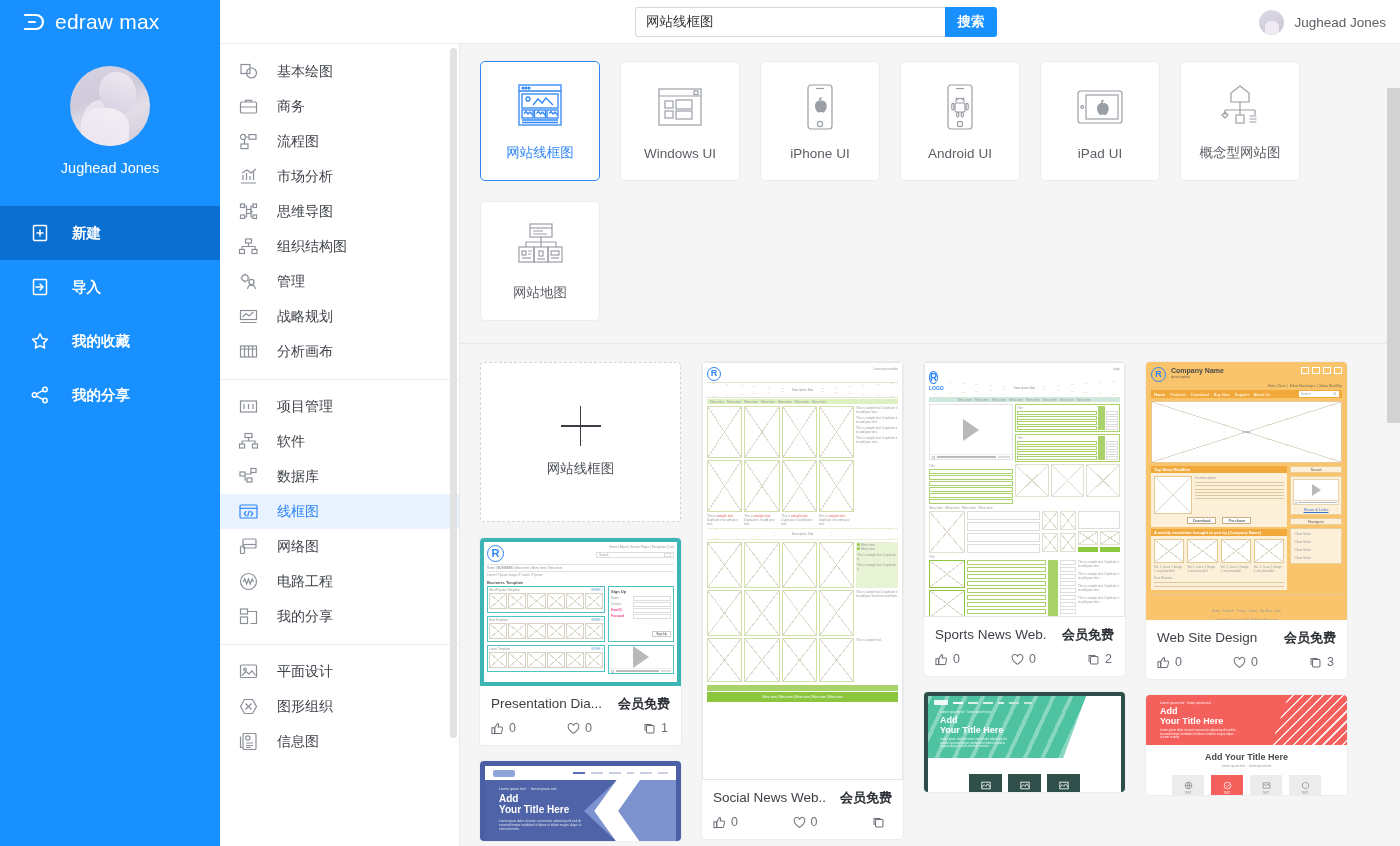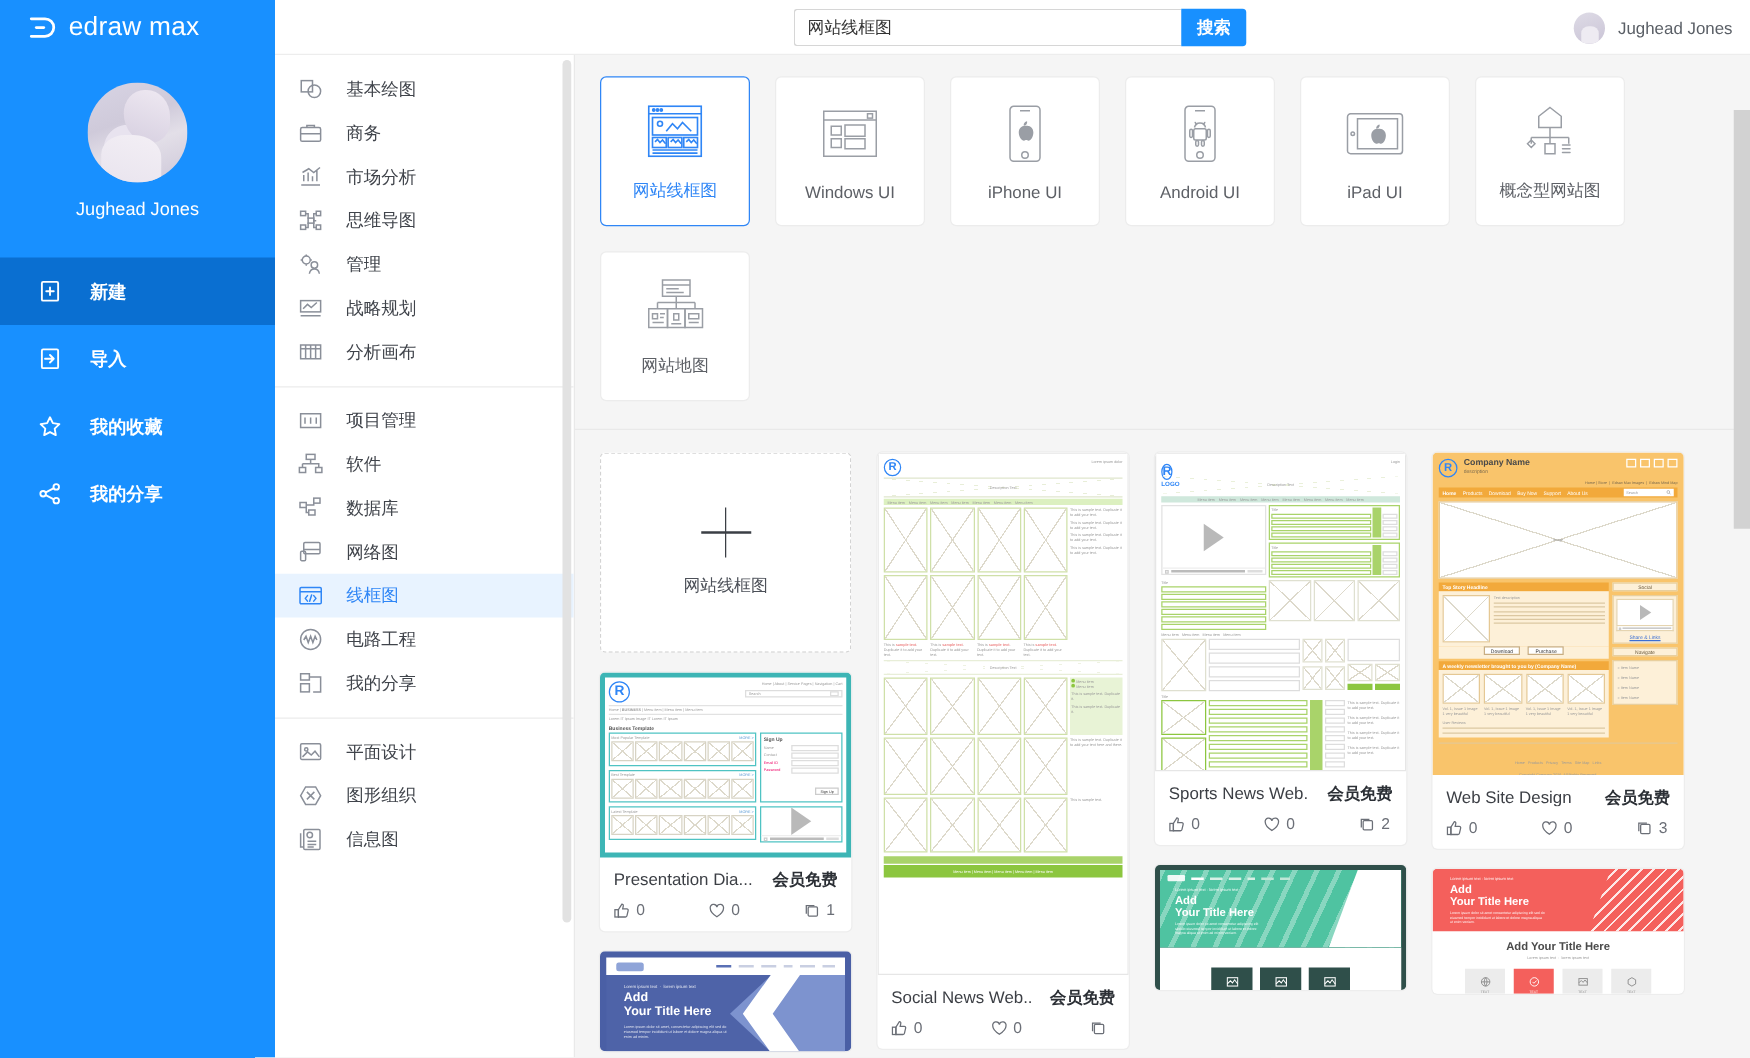--- a/index.html
+++ b/index.html
@@ -287,20 +287,31 @@
           <svg width="21" height="21" viewBox="0 0 21 21" fill="none" stroke-width="1.2">
             <rect x="2.5" y="6" width="16" height="11" rx="1.3"></rect>
               <path d="M7.5 6V4.3h6V6M2.5 11h16"></path>
           </svg>
         </span>
         <span>商务</span>
       </div>
       <div class="cat-item">
         <span class="cat-ico">
           <svg width="21" height="21" viewBox="0 0 21 21" fill="none" stroke-width="1.2">
+            <circle cx="5" cy="6" r="2.6"></circle>
+              <rect x="11" y="3.6" width="7" height="4.6"></rect>
+            <rect x="3" y="13" width="7" height="4.6"></rect>
+              <path d="M8 6h3M6.5 8.6V13"></path>
+          </svg>
+        </span>
+        <span>流程图</span>
+      </div>
+      <div class="cat-item">
+        <span class="cat-ico">
+          <svg width="21" height="21" viewBox="0 0 21 21" fill="none" stroke-width="1.2">
             <path d="M3 17h15M5 14V9M8.5 14V7M12 14v-4M15.5 14V5M4 7l5-3 4 3 5-4"></path>
           </svg>
         </span>
         <span>市场分析</span>
       </div>
       <div class="cat-item">
         <span class="cat-ico">
           <svg width="21" height="21" viewBox="0 0 21 21" fill="none" stroke-width="1.2">
             <rect x="2.5" y="3" width="4" height="3.5"></rect>
               <rect x="2.5" y="14" width="4" height="3.5"></rect>
@@ -308,20 +319,31 @@
               <rect x="15" y="3" width="3.5" height="3.5"></rect>
             <rect x="15" y="14" width="3.5" height="3.5"></rect>
             <path d="M6.5 5h2v4M6.5 16h2v-4M13 10.5h2M15 5h-2v5.5M15 16h-2v-5"></path>
           </svg>
         </span>
         <span>思维导图</span>
       </div>
       <div class="cat-item">
         <span class="cat-ico">
           <svg width="21" height="21" viewBox="0 0 21 21" fill="none" stroke-width="1.2">
+            <rect x="7.5" y="3" width="6" height="4"></rect>
+              <path d="M10.5 7v3.5M4 10.5h13v3M4 10.5v3"></path>
+            <rect x="1.5" y="13.5" width="5" height="4"></rect>
+              <rect x="14" y="13.5" width="5" height="4"></rect>
+          </svg>
+        </span>
+        <span>组织结构图</span>
+      </div>
+      <div class="cat-item">
+        <span class="cat-ico">
+          <svg width="21" height="21" viewBox="0 0 21 21" fill="none" stroke-width="1.2">
             <circle cx="7" cy="7" r="3.2"></circle>
               <path d="M7 2.5v1.2M7 10.3v1.2M2.5 7h1.2M10.3 7h1.2"></path>
             <circle cx="13.5" cy="11" r="2.6"></circle>
               <path d="M9.5 18c.4-2.4 2-3.8 4-3.8s3.6 1.4 4 3.8"></path>
           </svg>
         </span>
         <span>管理</span>
       </div>
       <div class="cat-item">
         <span class="cat-ico">
@@ -368,39 +390,39 @@
         <span class="cat-ico">
           <svg width="21" height="21" viewBox="0 0 21 21" fill="none" stroke-width="1.2">
             <rect x="2" y="6" width="5" height="4"></rect>
               <rect x="13" y="2.5" width="5" height="4"></rect>
             <rect x="9" y="12" width="5" height="4"></rect>
               <path d="M7 8h6V6.5M7 10v4h2"></path>
           </svg>
         </span>
         <span>数据库</span>
       </div>
+      <div class="cat-item active">
+        <span class="cat-ico">
+          <svg width="21" height="21" viewBox="0 0 21 21" fill="none" stroke-width="1.2">
+            <rect x="2" y="4" width="17" height="13" rx="1"></rect>
+              <path d="M2 7.3h17"></path>
+            <path d="M8 10.5l-1.8 2.2L8 14.9M13 10.5l1.8 2.2L13 14.9M11.3 10l-1.6 5" stroke-linecap="round" stroke-linejoin="round"></path>
+          </svg>
+        </span>
+        <span>线框图</span>
+      </div>
       <div class="cat-item">
         <span class="cat-ico">
           <svg width="21" height="21" viewBox="0 0 21 21" fill="none" stroke-width="1.2">
             <rect x="5" y="3" width="13" height="9" rx="1"></rect>
               <path d="M5 8.5h13"></path>
             <rect x="2.5" y="10" width="4" height="7.5" rx="1"></rect>
           </svg>
         </span>
         <span>网络图</span>
-      </div>
-      <div class="cat-item active">
-        <span class="cat-ico">
-          <svg width="21" height="21" viewBox="0 0 21 21" fill="none" stroke-width="1.2">
-            <rect x="2" y="4" width="17" height="13" rx="1"></rect>
-              <path d="M2 7.3h17"></path>
-            <path d="M8 10.5l-1.8 2.2L8 14.9M13 10.5l1.8 2.2L13 14.9M11.3 10l-1.6 5" stroke-linecap="round" stroke-linejoin="round"></path>
-          </svg>
-        </span>
-        <span>线框图</span>
       </div>
       <div class="cat-item">
         <span class="cat-ico">
           <svg width="21" height="21" viewBox="0 0 21 21" fill="none" stroke-width="1.2">
             <circle cx="10.5" cy="10.5" r="8"></circle>
               <path d="M5 11l1.8-3 1.8 5 1.9-5 1.8 5 1.8-5 1.4 3"></path>
           </svg>
         </span>
         <span>电路工程</span>
       </div>

